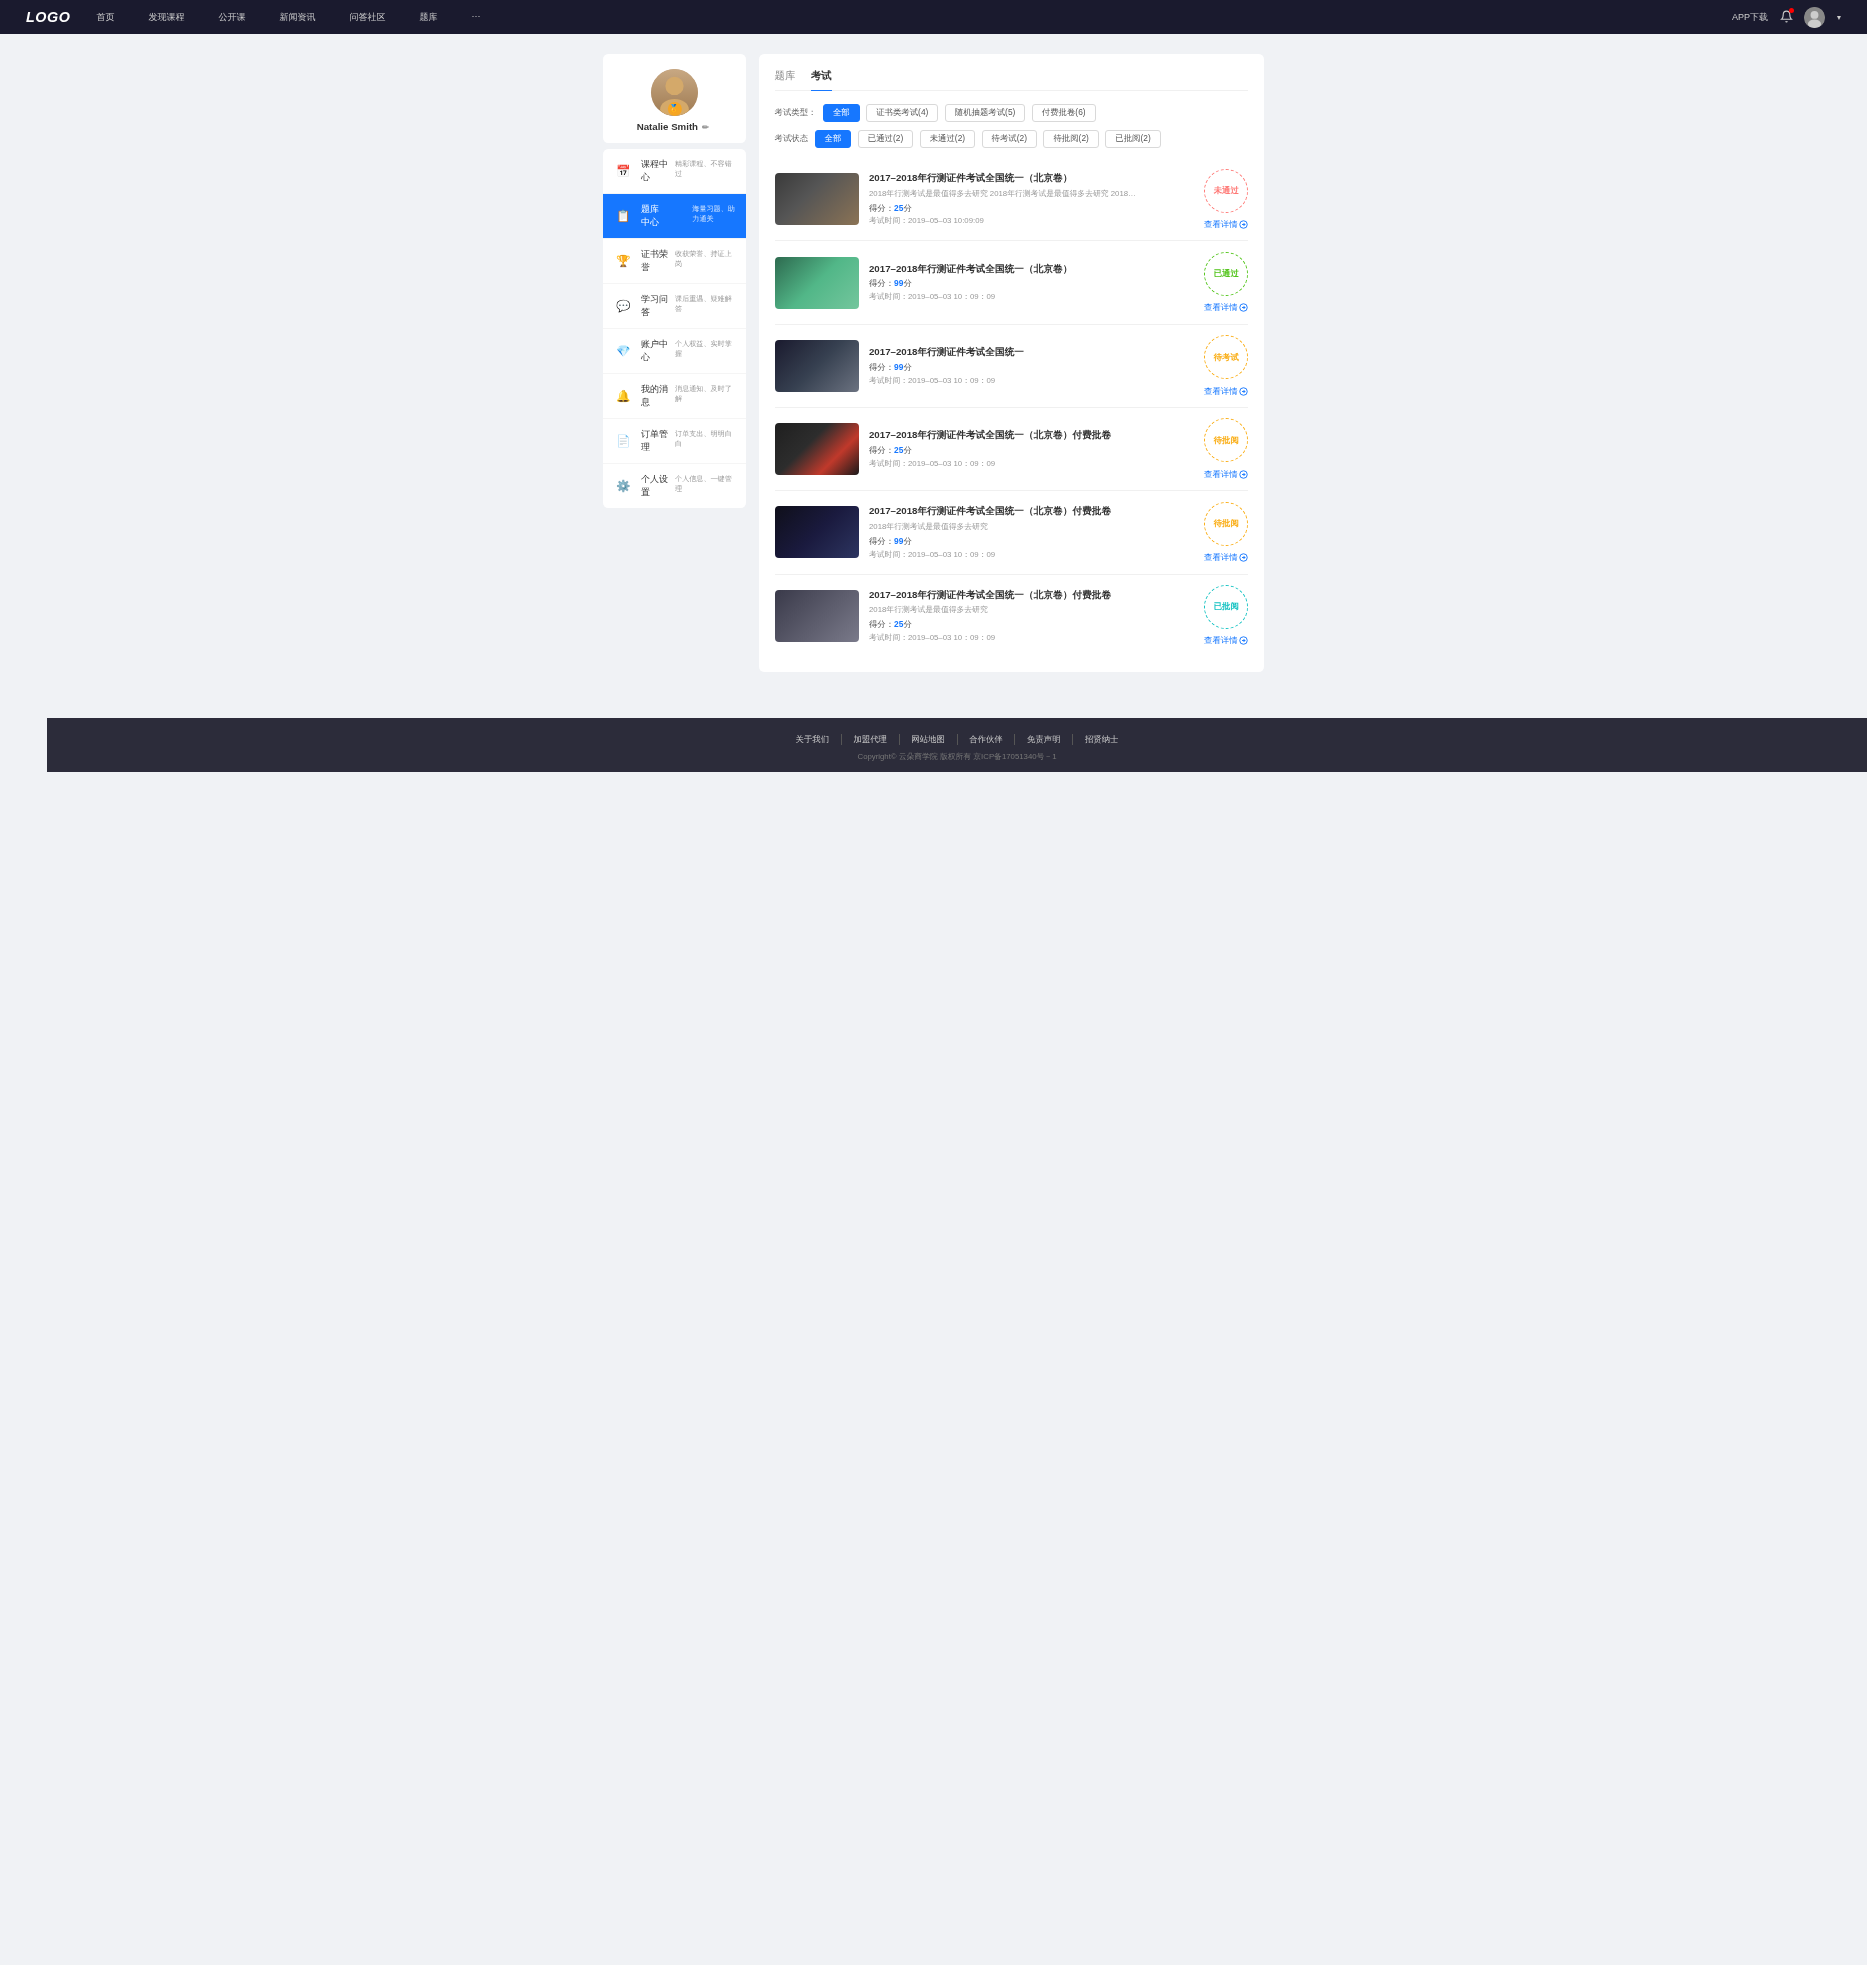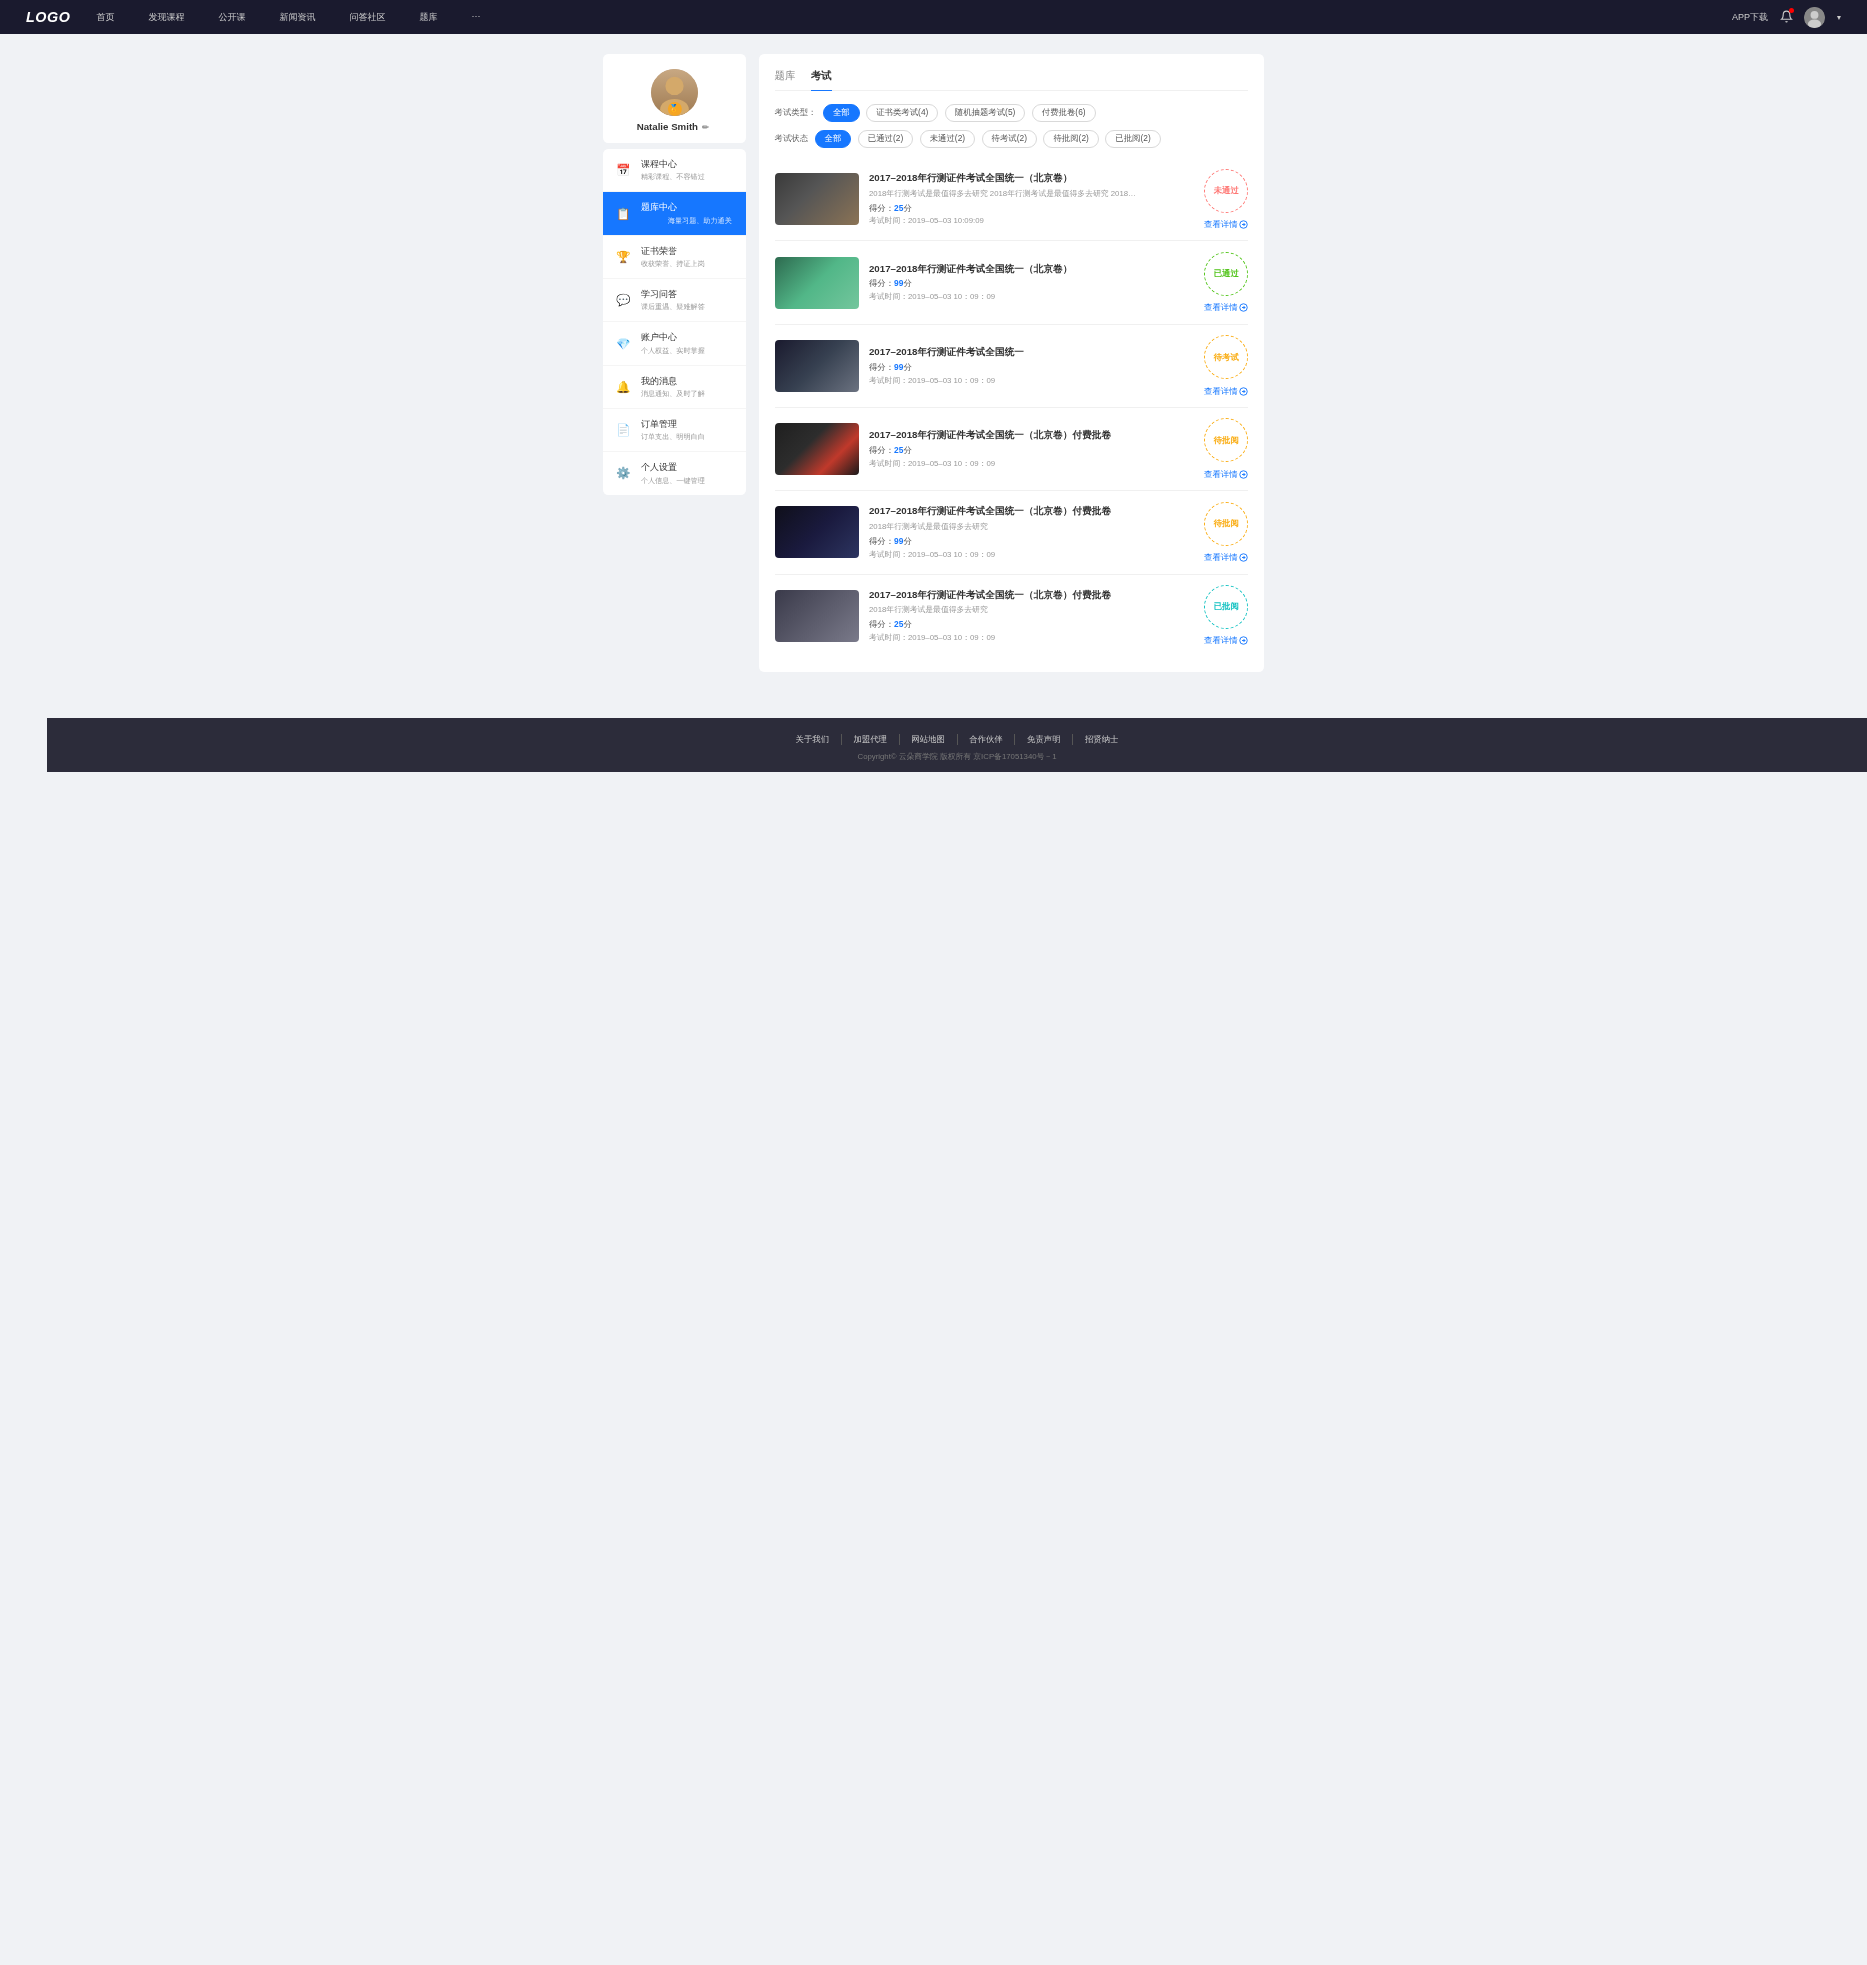--- a/index.html
+++ b/index.html
@@ -158,21 +158,21 @@
       width: 21px;
       height: 21px;
       display: flex;
       align-items: center;
       justify-content: center;
       font-size: 11.7px;
       color: #888;
       margin-right: 6.5px;
       flex-shrink: 0;
     }
-    .nav-text { display: flex; flex-direction: column; }
+    .nav-text { display: flex; flex-direction: row; }
     .nav-item-title { font-size: 9px; color: #333; font-weight: 500; }
     .nav-item-sub { font-size: 7.1px; color: #999; margin-top: 1.3px; }
 
     
     .content {
       flex: 1;
       background: #fff;
       border-radius: 5.2px;
       padding: 15.6px;
     }
@@ -211,21 +211,21 @@
       margin-bottom: 7.8px;
       flex-wrap: wrap;
     }
     .filter-label {
       font-size: 8.4px;
       color: #666;
       white-space: nowrap;
     }
     .filter-btn {
       padding: 2.6px 9px;
-      border-radius: 9px;
+      border-radius: 3px;
       border: 0.6px solid #d9d9d9;
       font-size: 8.4px;
       color: #555;
       cursor: pointer;
       background: #fff;
     }
     .filter-btn.active {
       background: #1677ff;
       color: #fff;
       border-color: #1677ff;

